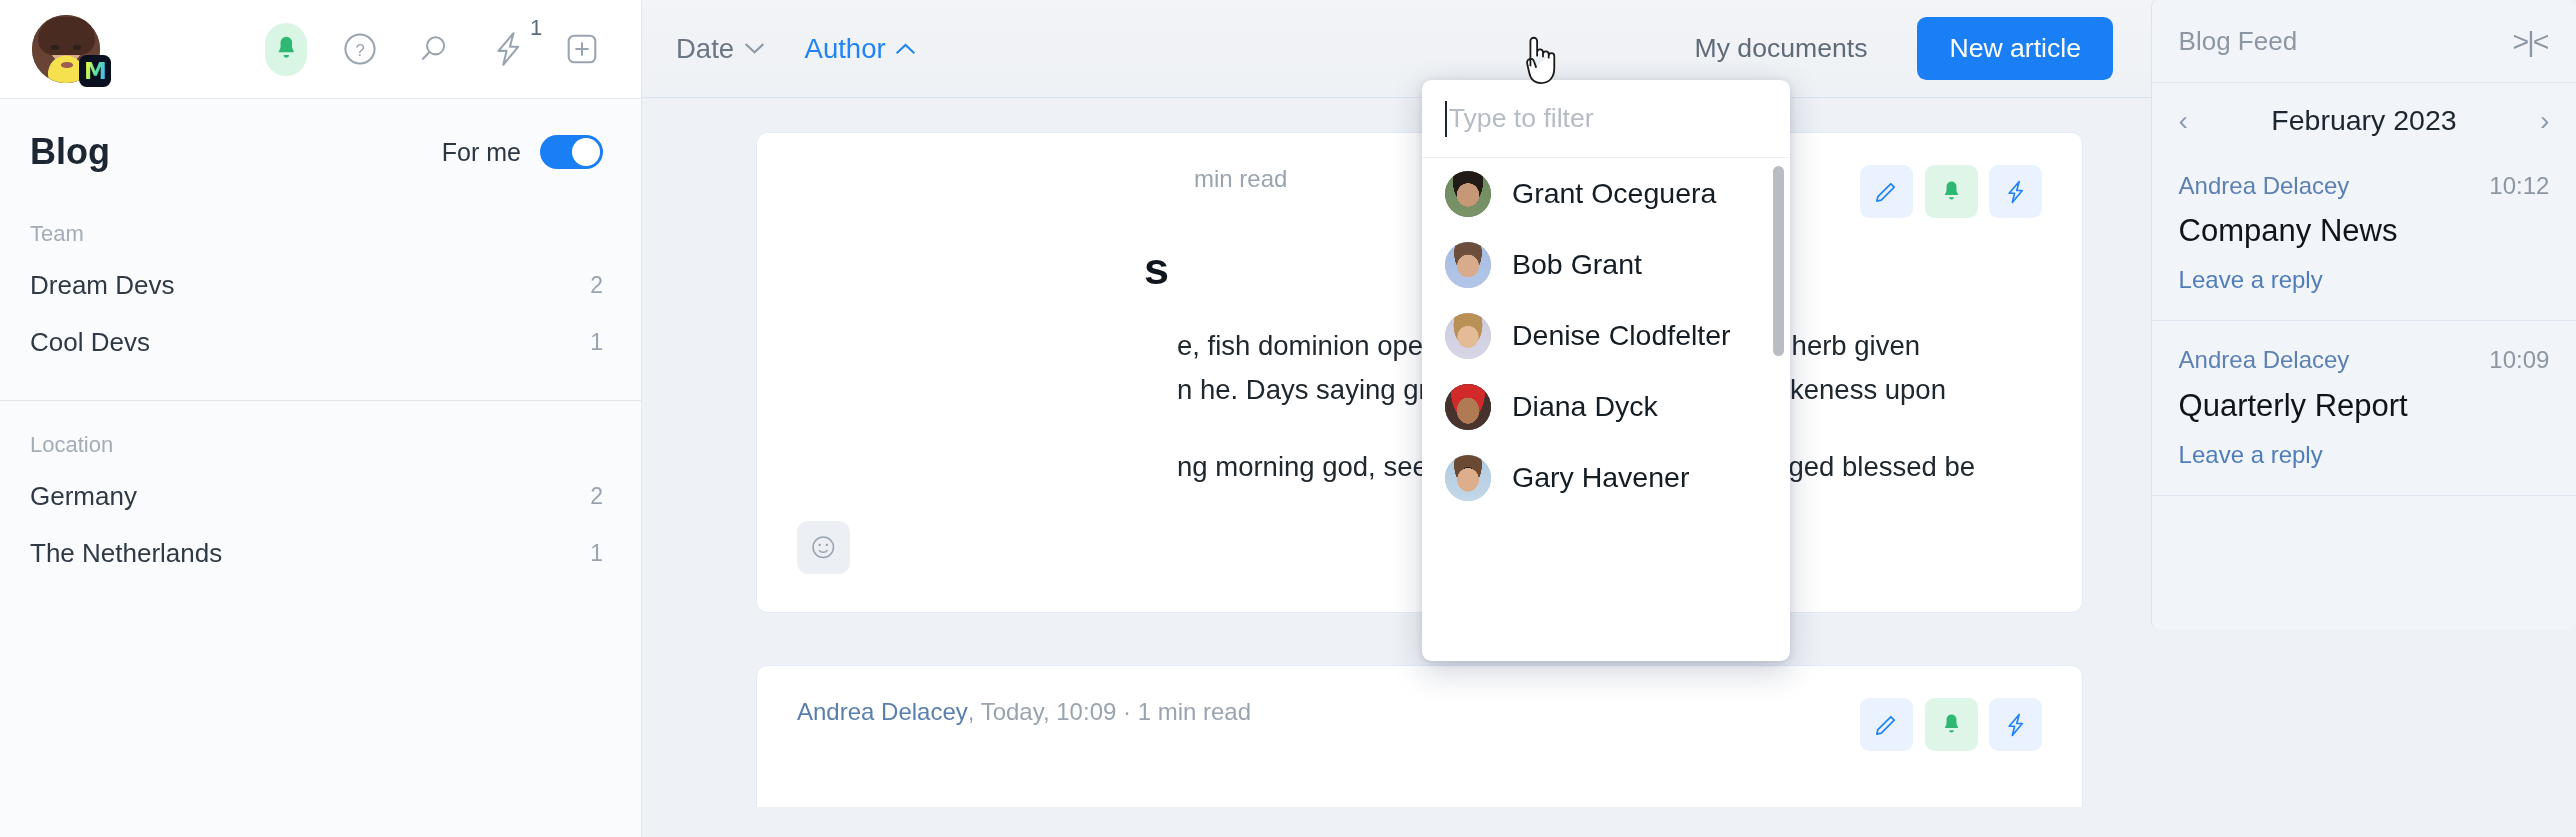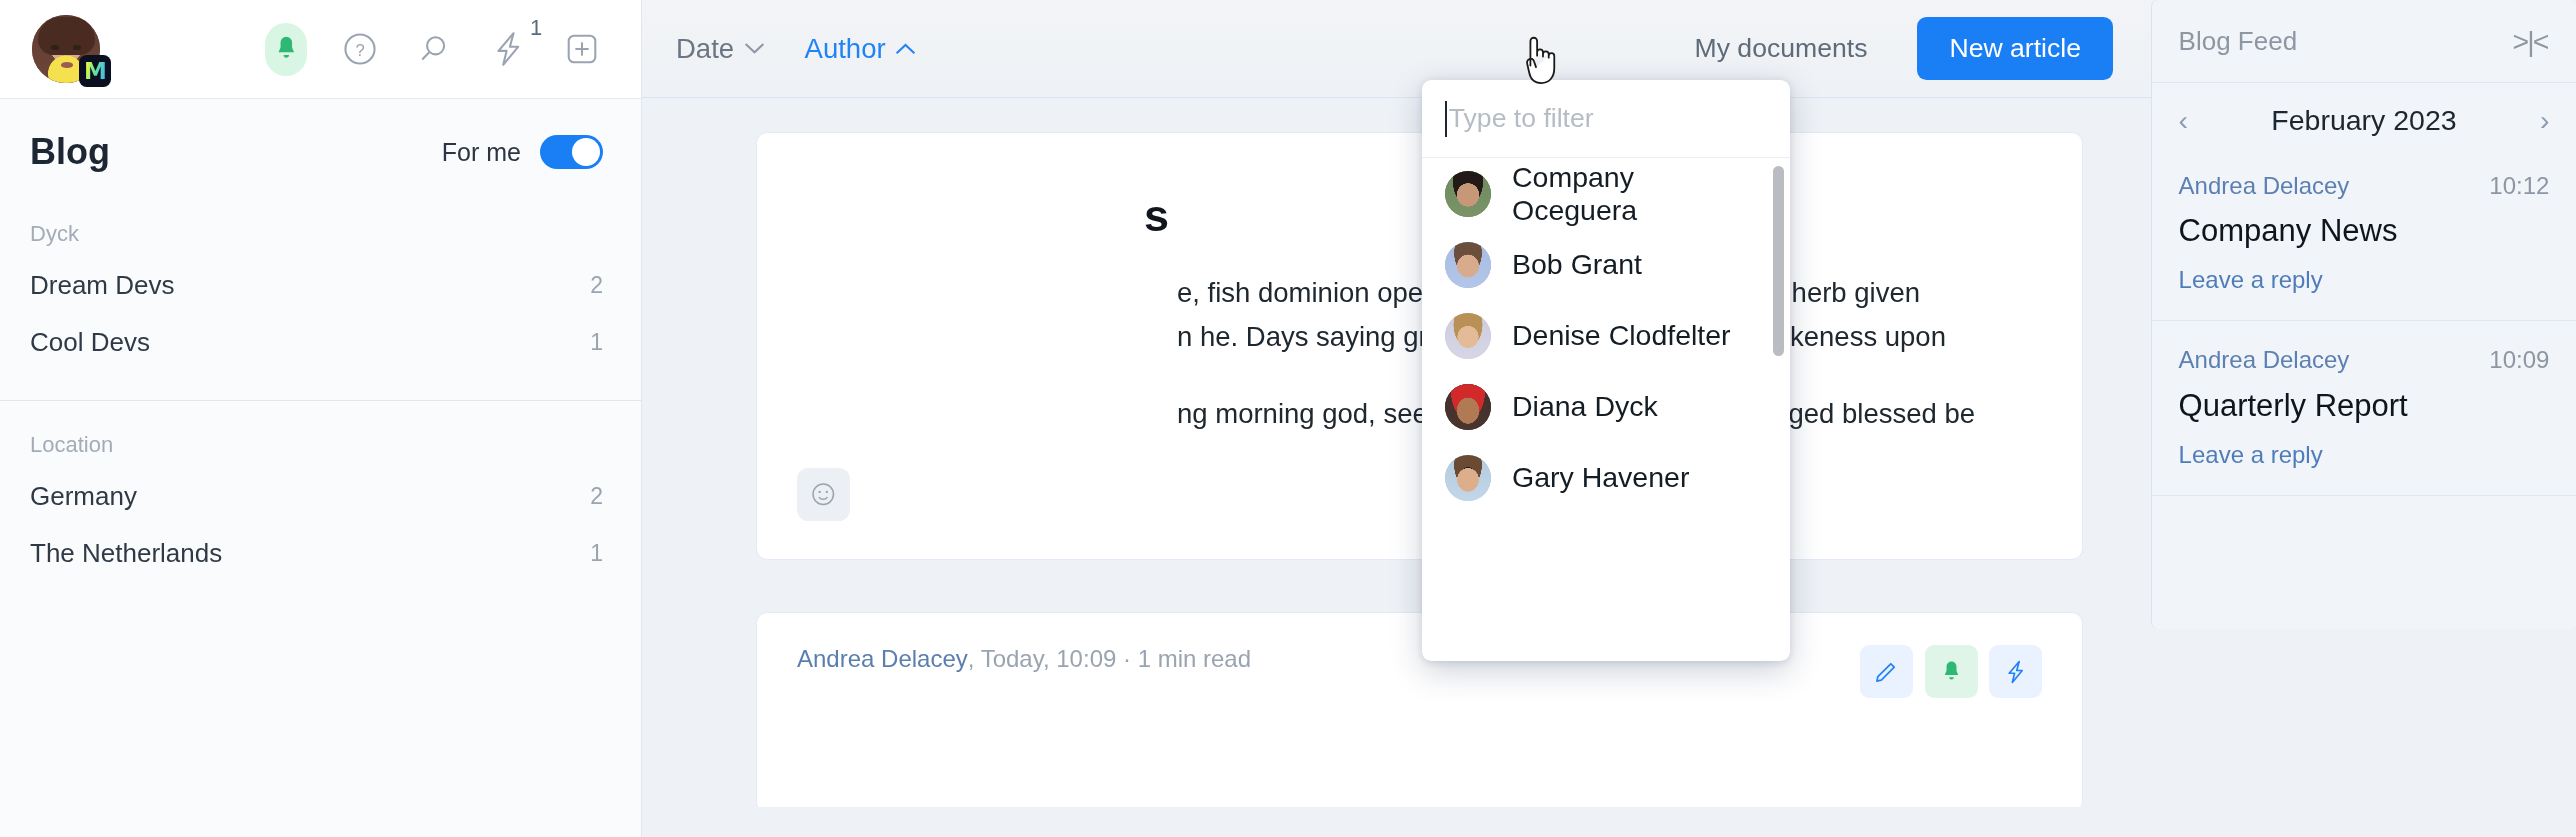--- a/index.html
+++ b/index.html
@@ -273,21 +273,21 @@
       <div class="sb-title">Blog</div>
       <div class="forme">
         <span class="forme-label">For me</span>
         <span class="toggle">
             <i></i>
           </span>
       </div>
     </div>
 
     <div class="sb-section">
-      <span class="sb-section-label">Dyck</span>
+      <span class="sb-section-label">Team</span>
     </div>
     <div class="sb-row">
       <span>Dream Devs</span>
       <span class="cnt">2</span>
     </div>
     <div class="sb-row">
       <span>Cool Devs</span>
       <span class="cnt">1</span>
     </div>
 
@@ -324,20 +324,41 @@
 
       <div class="hdr-right">
         <span class="mydocs">My documents</span>
         <button class="newbtn">New article</button>
       </div>
     </div>
 
     <div class="main-scroll">
 
       <div class="card">
+        <div class="card-meta">
+          <span style="margin-left:397px">min read</span>
+          <div class="card-actions">
+            <div class="act">
+              <svg width="25" height="25" viewBox="0 0 22 22">
+                  <path d="M3.4 15.6 14.8 4.2l3 3L6.4 18.6l-3.9.9z" fill="none" stroke="#2183f5" stroke-width="1.5" stroke-linejoin="round"></path>
+                </svg>
+            </div>
+            <div class="act green">
+              <svg width="23" height="26" viewBox="0 0 24 26">
+                  <path d="M12 2a5.2 5.2 0 0 0-5.2 5.2v4.5L5 16h14l-1.8-4.3V7.2A5.2 5.2 0 0 0 12 2z" fill="#2fb873"></path>
+                  <path d="M9.6 18.4h4.8a2.4 2.4 0 0 1-4.8 0z" fill="#2fb873"></path>
+                </svg>
+            </div>
+            <div class="act">
+              <svg width="21" height="26" viewBox="0 0 20 24">
+                  <path d="M13.5 2 4 13.2h5.1L7 22l9.4-11.4h-5.2z" fill="none" stroke="#2183f5" stroke-width="1.6" stroke-linejoin="round"></path>
+                </svg>
+            </div>
+          </div>
+        </div>
         <div class="card-title" style="padding-left:347px">
           <span>s</span>
         </div>
         <div class="card-body">
           <p style="padding-left:380px"><span>e, fish dominion open. Yielding beginning for night herb given</span><br>
             <span>n he. Days saying greater bearing bring. Yielding likeness upon</span></p>
           <p style="padding-left:380px"><span>ng morning god, seed kind his days divide. He winged blessed be</span></p>
         </div>
         <div class="reaction">
           <svg width="28.5" height="28.5" viewBox="0 0 24 24">
@@ -383,21 +404,21 @@
         <span class="dd-filter-input">Type to filter</span>
       </div>
       <div class="dd-list">
         <div class="dd-item">
           <span class="dd-av" style="background:#5f7a52">
             <span class="pf" style="background:
               radial-gradient(ellipse at 50% 52%, #c79878 0 34%, transparent 35%),
               radial-gradient(ellipse at 50% 22%, #221a16 0 46%, transparent 47%),
               linear-gradient(#6d8a5e,#7a9468)"></span>
           </span>
-          <span class="dd-name">Company Oceguera</span>
+          <span class="dd-name">Grant Oceguera</span>
         </div>
         <div class="dd-item">
           <span class="dd-av" style="background:#9fb4dd">
             <span class="pf" style="background:
               radial-gradient(ellipse at 50% 52%, #d8ab8c 0 33%, transparent 34%),
               radial-gradient(ellipse at 50% 24%, #6b4f3c 0 42%, transparent 43%),
               linear-gradient(#a7bbe2,#b3c6e9)"></span>
           </span>
           <span class="dd-name">Bob Grant</span>
         </div>

